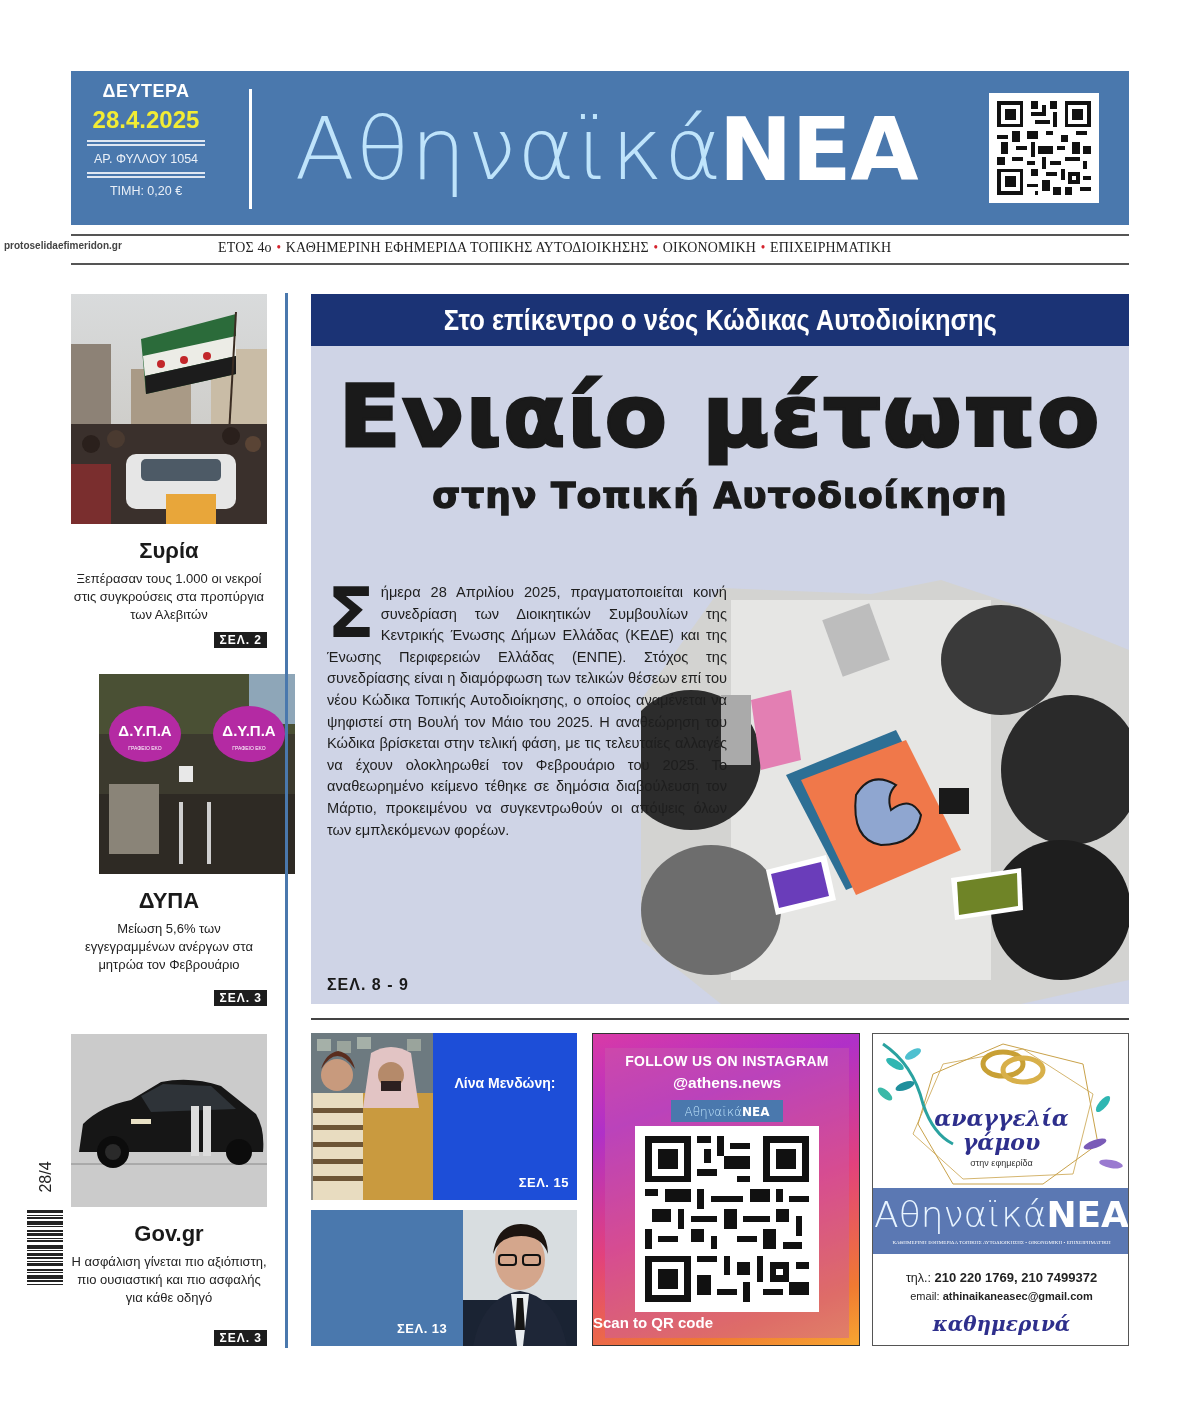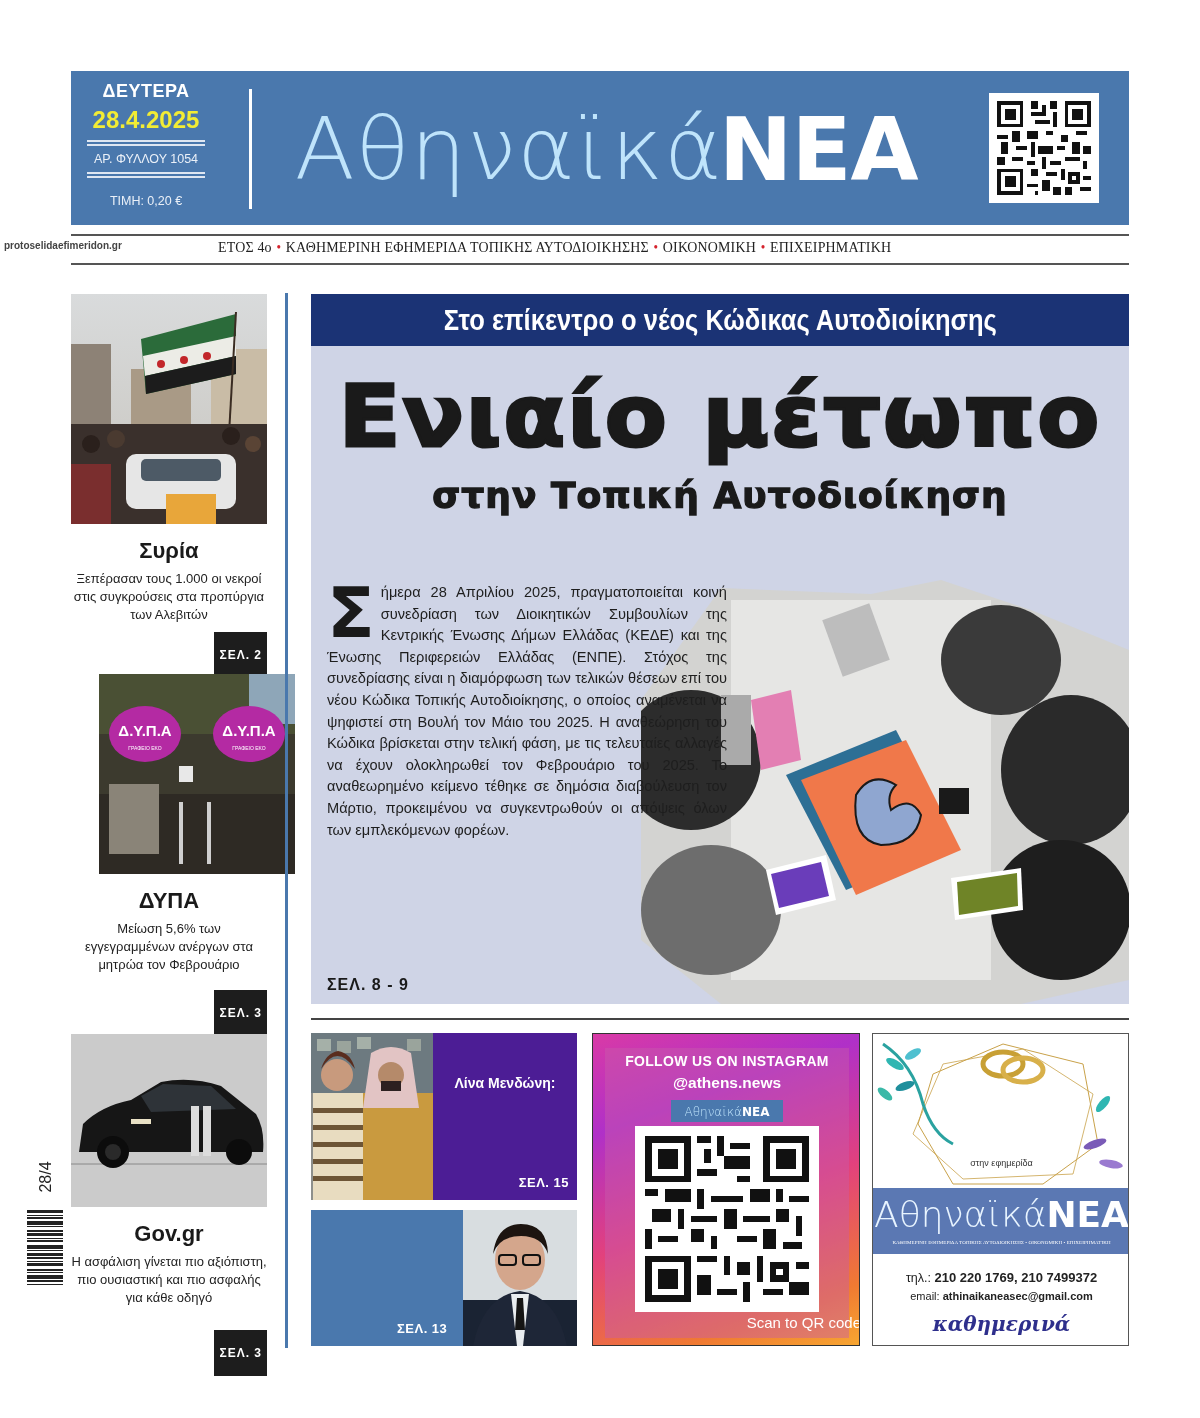--- a/index.html
+++ b/index.html
@@ -6,40 +6,40 @@
   html, body { width: 1200px; height: 1418px; background: #ffffff; overflow: hidden; }
   body { position: relative; font-family: "DejaVu Sans", sans-serif; color: #1a1a1a; }
 
   
   .masthead { position: absolute; left: 71px; top: 71px; width: 1058px; height: 154px; background: #4a78ad; }
   .mh-date { position: absolute; left: 0; top: 10px; width: 150px; text-align: center; color: #fff; }
   .mh-day { font-family: "Liberation Sans", sans-serif; font-weight: bold; font-size: 18px; letter-spacing: 0.5px; }
   .mh-datev { font-family: "Liberation Sans", sans-serif; font-weight: bold; font-size: 24px; color: #f2ec34; margin-top: 4px; }
   .mh-rule { margin: 6px auto 0; width: 118px; height: 6px; border-top: 2px solid #dfe7f2; border-bottom: 2px solid #dfe7f2; }
   .mh-issue { font-family: "Liberation Sans", sans-serif; font-size: 12.5px; margin-top: 6px; color: #eaf0f8; }
-  .mh-price { font-family: "Liberation Sans", sans-serif; font-size: 12.5px; margin-top: 16px; color: #eaf0f8; }
+  .mh-price { font-family: "Liberation Sans", sans-serif; font-size: 12.5px; margin-top: 6px; color: #eaf0f8; }
   .mh-vrule { position: absolute; left: 178px; top: 18px; width: 3px; height: 120px; background: #ffffff; }
   .mh-logo { position: absolute; left: 228px; top: 18px; height: 120px; display: flex; align-items: center; white-space: nowrap; }
   .mh-logo-light { font-family: "DejaVu Sans", sans-serif; font-weight: 200; font-size: 86px; color: #bfe4fb; letter-spacing: 1px; -webkit-text-stroke: 0; transform: scaleX(1.02); }
   .mh-logo-bold { font-family: "DejaVu Sans", sans-serif; font-weight: bold; font-size: 88px; color: #ffffff; letter-spacing: -1px; }
   .mh-qr { position: absolute; left: 918px; top: 22px; width: 110px; height: 110px; background: #fff; padding: 8px; }
 
   
   .site-credit { position: absolute; left: 4px; top: 240px; font-family: "Liberation Sans", sans-serif; font-weight: bold; font-size: 10px; color: #444; }
   .tag-rule-top { position: absolute; left: 71px; top: 234px; width: 1058px; height: 2px; background: #555; }
   .tag-rule-bot { position: absolute; left: 71px; top: 263px; width: 1058px; height: 2px; background: #555; }
   .tagline { position: absolute; left: 218px; top: 239px; font-family: "Liberation Serif", serif; font-size: 15px; color: #222; white-space: nowrap; letter-spacing: 0.2px; transform: scaleX(0.93); transform-origin: left center; }
   .tagline .dot { color: #d5232d; padding: 0 5px; font-size: 14px; }
 
   
   .side-story { position: absolute; left: 71px; width: 196px; text-align: center; }
   .side-photo { width: 196px; overflow: hidden; position: relative; }
   .side-title { font-family: "Liberation Sans", sans-serif; font-weight: bold; font-size: 22px; color: #1a1a1a; margin-top: 14px; }
   .side-text { font-family: "Liberation Sans", sans-serif; font-size: 13px; line-height: 18px; color: #222; margin-top: 6px; }
-  .page-ref { position: absolute; right: 0; background: #1d1d1d; color: #fff; font-family: "Liberation Sans", sans-serif; font-weight: bold; font-size: 12px; padding: 16px 5px; letter-spacing: 1px; }
+  .page-ref { position: absolute; right: 0; background: #1d1d1d; color: #fff; font-family: "Liberation Sans", sans-serif; font-weight: bold; font-size: 12px; padding: 1px 5px; letter-spacing: 1px; }
 
   .col-divider { position: absolute; left: 285px; top: 293px; width: 3px; height: 1055px; background: #4a78ad; }
 
   
   .barcode { position: absolute; left: 27px; top: 1210px; width: 36px; height: 84px; display: flex; flex-direction: column; }
   .barcode span { display: block; background: #222; width: 100%; }
   .barcode-date { position: absolute; left: 26px; top: 1168px; width: 40px; transform: rotate(-90deg); font-family: "Liberation Sans", sans-serif; font-size: 16px; color: #222; text-align: center; }
 
   
   .kicker { position: absolute; left: 311px; top: 294px; width: 818px; height: 52px; background: #1b3375; color: #fff; display: flex; align-items: center; justify-content: center; }
@@ -47,42 +47,42 @@
   .main-box { position: absolute; left: 311px; top: 346px; width: 818px; height: 658px; background: #cfd4e6; overflow: hidden; padding-left: 11px; }
   .headline { position: absolute; left: 0; top: 20px; width: 818px; text-align: center; font-family: "DejaVu Sans", sans-serif; font-weight: 900; font-size: 86px; letter-spacing: 2px; color: #1a1a1a; -webkit-text-stroke: 3px #1a1a1a; white-space: nowrap; transform: scaleX(1.05); }
   .subhead { position: absolute; left: 0; top: 128px; width: 818px; text-align: center; font-family: "DejaVu Sans", sans-serif; font-weight: bold; font-size: 36px; line-height: 44px; color: #1a1a1a; -webkit-text-stroke: 1.3px #1a1a1a; letter-spacing: 1px; }
   .body-text { position: absolute; left: 16px; top: 236px; width: 400px; font-family: "Liberation Sans", sans-serif; font-size: 14.6px; line-height: 21.6px; color: #1e1e1e; text-align: justify; }
   .dropcap { float: left; font-family: "DejaVu Sans", sans-serif; font-weight: 900; font-size: 70px; line-height: 58px; margin: 2px 6px 0 0; color: #1a1a1a; }
   .main-ref { position: absolute; left: 16px; top: 630px; font-family: "Liberation Sans", sans-serif; font-weight: bold; font-size: 16px; color: #1a1a1a; letter-spacing: 1px; }
 
   .main-hr { position: absolute; left: 311px; top: 1018px; width: 818px; height: 2px; background: #444; }
 
   
-  .box-mendoni { position: absolute; left: 311px; top: 1033px; width: 266px; height: 167px; background: #4c1d95; overflow: hidden; }
+  .box-mendoni { position: absolute; left: 311px; top: 1033px; width: 266px; height: 167px; background: #1d4ed8; overflow: hidden; }
   .box-mendoni .txt { position: absolute; left: 126px; top: 42px; width: 136px; text-align: center; color: #fff; font-family: "Liberation Sans", sans-serif; }
   .box-mendoni .ttl { font-weight: bold; font-size: 14px; }
   .box-mendoni .sub { font-weight: bold; font-size: 10.5px; line-height: 13px; margin-top: 2px; }
   .box-mendoni .ref { position: absolute; right: 8px; bottom: 10px; color: #fff; font-family: "Liberation Sans", sans-serif; font-weight: bold; font-size: 13px; letter-spacing: 0.5px; }
 
   .box-pierr { position: absolute; left: 311px; top: 1210px; width: 266px; height: 136px; background: #4a78ad; overflow: hidden; }
   .box-pierr .txt { position: absolute; left: 4px; top: 16px; width: 146px; text-align: center; color: #fff; font-family: "Liberation Sans", sans-serif; }
   .box-pierr .ttl { font-weight: bold; font-size: 13.5px; line-height: 16px; }
   .box-pierr .sub { font-weight: bold; font-size: 9.5px; line-height: 12px; margin-top: 1px; }
   .box-pierr .ref { position: absolute; left: 86px; bottom: 10px; color: #fff; font-family: "Liberation Sans", sans-serif; font-weight: bold; font-size: 13px; letter-spacing: 0.5px; }
 
   .box-insta { position: absolute; left: 592px; top: 1033px; width: 268px; height: 313px; overflow: hidden;
     background: linear-gradient(160deg, #d93aa6 0%, #b030c8 25%, #e2417d 55%, #f07a32 85%, #f7a631 100%); border: 1px solid #333; }
   .insta-inner { position: absolute; left: 12px; top: 14px; width: 244px; height: 290px; background: rgba(200,90,170,0.45); }
   .insta-h1 { position: absolute; left: 0; top: 18px; width: 268px; text-align: center; color: #fff; font-family: "Liberation Sans", sans-serif; font-weight: bold; font-size: 15.5px; letter-spacing: 0.4px; transform: scaleX(0.9); }
   .insta-h2 { position: absolute; left: 0; top: 40px; width: 268px; text-align: center; color: #fff; font-family: "Liberation Sans", sans-serif; font-weight: bold; font-size: 15.5px; }
   .insta-logo { position: absolute; left: 78px; top: 66px; width: 112px; height: 22px; background: #4a78ad; text-align: center; line-height: 22px; white-space: nowrap; }
   .insta-logo .l { color: #bfe4fb; font-size: 12px; font-weight: 200; }
   .insta-logo .b { color: #fff; font-size: 12px; font-weight: bold; }
   .insta-qr { position: absolute; left: 42px; top: 92px; width: 184px; height: 186px; background: #fff; padding: 10px; }
-  .insta-scan { position: absolute; left: 0; top: 280px; width: 268px; text-align: right; color: #fff; font-family: "Liberation Sans", sans-serif; font-weight: normal; font-size: 15px; padding-left: 36px; }
+  .insta-scan { position: absolute; left: 0; top: 280px; width: 268px; text-align: left; color: #fff; font-family: "Liberation Sans", sans-serif; font-weight: bold; font-size: 15px; }
 
   .box-ad { position: absolute; left: 872px; top: 1033px; width: 257px; height: 313px; border: 1px solid #555; background: #fff; overflow: hidden; }
   .ad-title { position: absolute; left: 0; top: 72px; width: 257px; text-align: center; font-family: "DejaVu Serif", serif; font-style: italic; font-weight: bold; font-size: 22px; line-height: 24px; color: #2e2f8c; }
   .ad-sub { position: absolute; left: 0; top: 124px; width: 257px; text-align: center; font-family: "Liberation Sans", sans-serif; font-size: 9px; color: #333; }
   .ad-band { position: absolute; left: 0; top: 154px; width: 257px; height: 66px; background: #5b78b3; }
   .ad-logo { position: absolute; left: 0; top: 6px; width: 257px; text-align: center; white-space: nowrap; }
   .ad-logo .l { color: #e8f4ff; font-size: 36px; font-weight: 200; }
   .ad-logo .b { color: #fff; font-size: 36px; font-weight: bold; }
   .ad-tag { position: absolute; left: 0; top: 52px; width: 257px; text-align: center; color: #fff; font-family: "Liberation Serif", serif; font-size: 5px; letter-spacing: 0.1px; }
   .ad-phone { position: absolute; left: 0; top: 236px; width: 257px; text-align: center; font-family: "Liberation Sans", sans-serif; font-size: 12.5px; color: #222; }
@@ -427,20 +427,24 @@
     <ellipse cx="22" cy="30" rx="10" ry="4" fill="#2fb6b2" transform="rotate(30 22 30)"></ellipse>
     <ellipse cx="32" cy="52" rx="10" ry="4" fill="#1f8f9c" transform="rotate(-20 32 52)"></ellipse>
     <ellipse cx="12" cy="60" rx="9" ry="4" fill="#3bb9a8" transform="rotate(40 12 60)"></ellipse>
     <ellipse cx="40" cy="20" rx="9" ry="4" fill="#4fc0d0" transform="rotate(-30 40 20)"></ellipse>
     <ellipse cx="230" cy="70" rx="10" ry="4" fill="#2fb6b2" transform="rotate(-50 230 70)"></ellipse>
     <ellipse cx="222" cy="110" rx="12" ry="4" fill="#7a5bb7" transform="rotate(-20 222 110)"></ellipse>
     <ellipse cx="238" cy="130" rx="12" ry="4" fill="#9a7ad0" transform="rotate(10 238 130)"></ellipse>
     <ellipse cx="130" cy="30" rx="20" ry="12" fill="none" stroke="#c8a035" stroke-width="5"></ellipse>
     <ellipse cx="150" cy="36" rx="20" ry="12" fill="none" stroke="#d8b04a" stroke-width="5"></ellipse>
   </svg>
+  <div class="ad-title">
+    <div>αναγγελία</div>
+    <div>γάμου</div>
+  </div>
   <div class="ad-sub">στην εφημερίδα</div>
   <div class="ad-band">
     <div class="ad-logo">
       <span class="l">Αθηναϊκά</span><span class="b">ΝΕΑ</span>
     </div>
     <div class="ad-tag">ΚΑΘΗΜΕΡΙΝΗ ΕΦΗΜΕΡΙΔΑ ΤΟΠΙΚΗΣ ΑΥΤΟΔΙΟΙΚΗΣΗΣ • ΟΙΚΟΝΟΜΙΚΗ • ΕΠΙΧΕΙΡΗΜΑΤΙΚΗ</div>
   </div>
   <div class="ad-phone">
     <span>τηλ.:</span> <b>210 220 1769, 210 7499372</b>
   </div>

